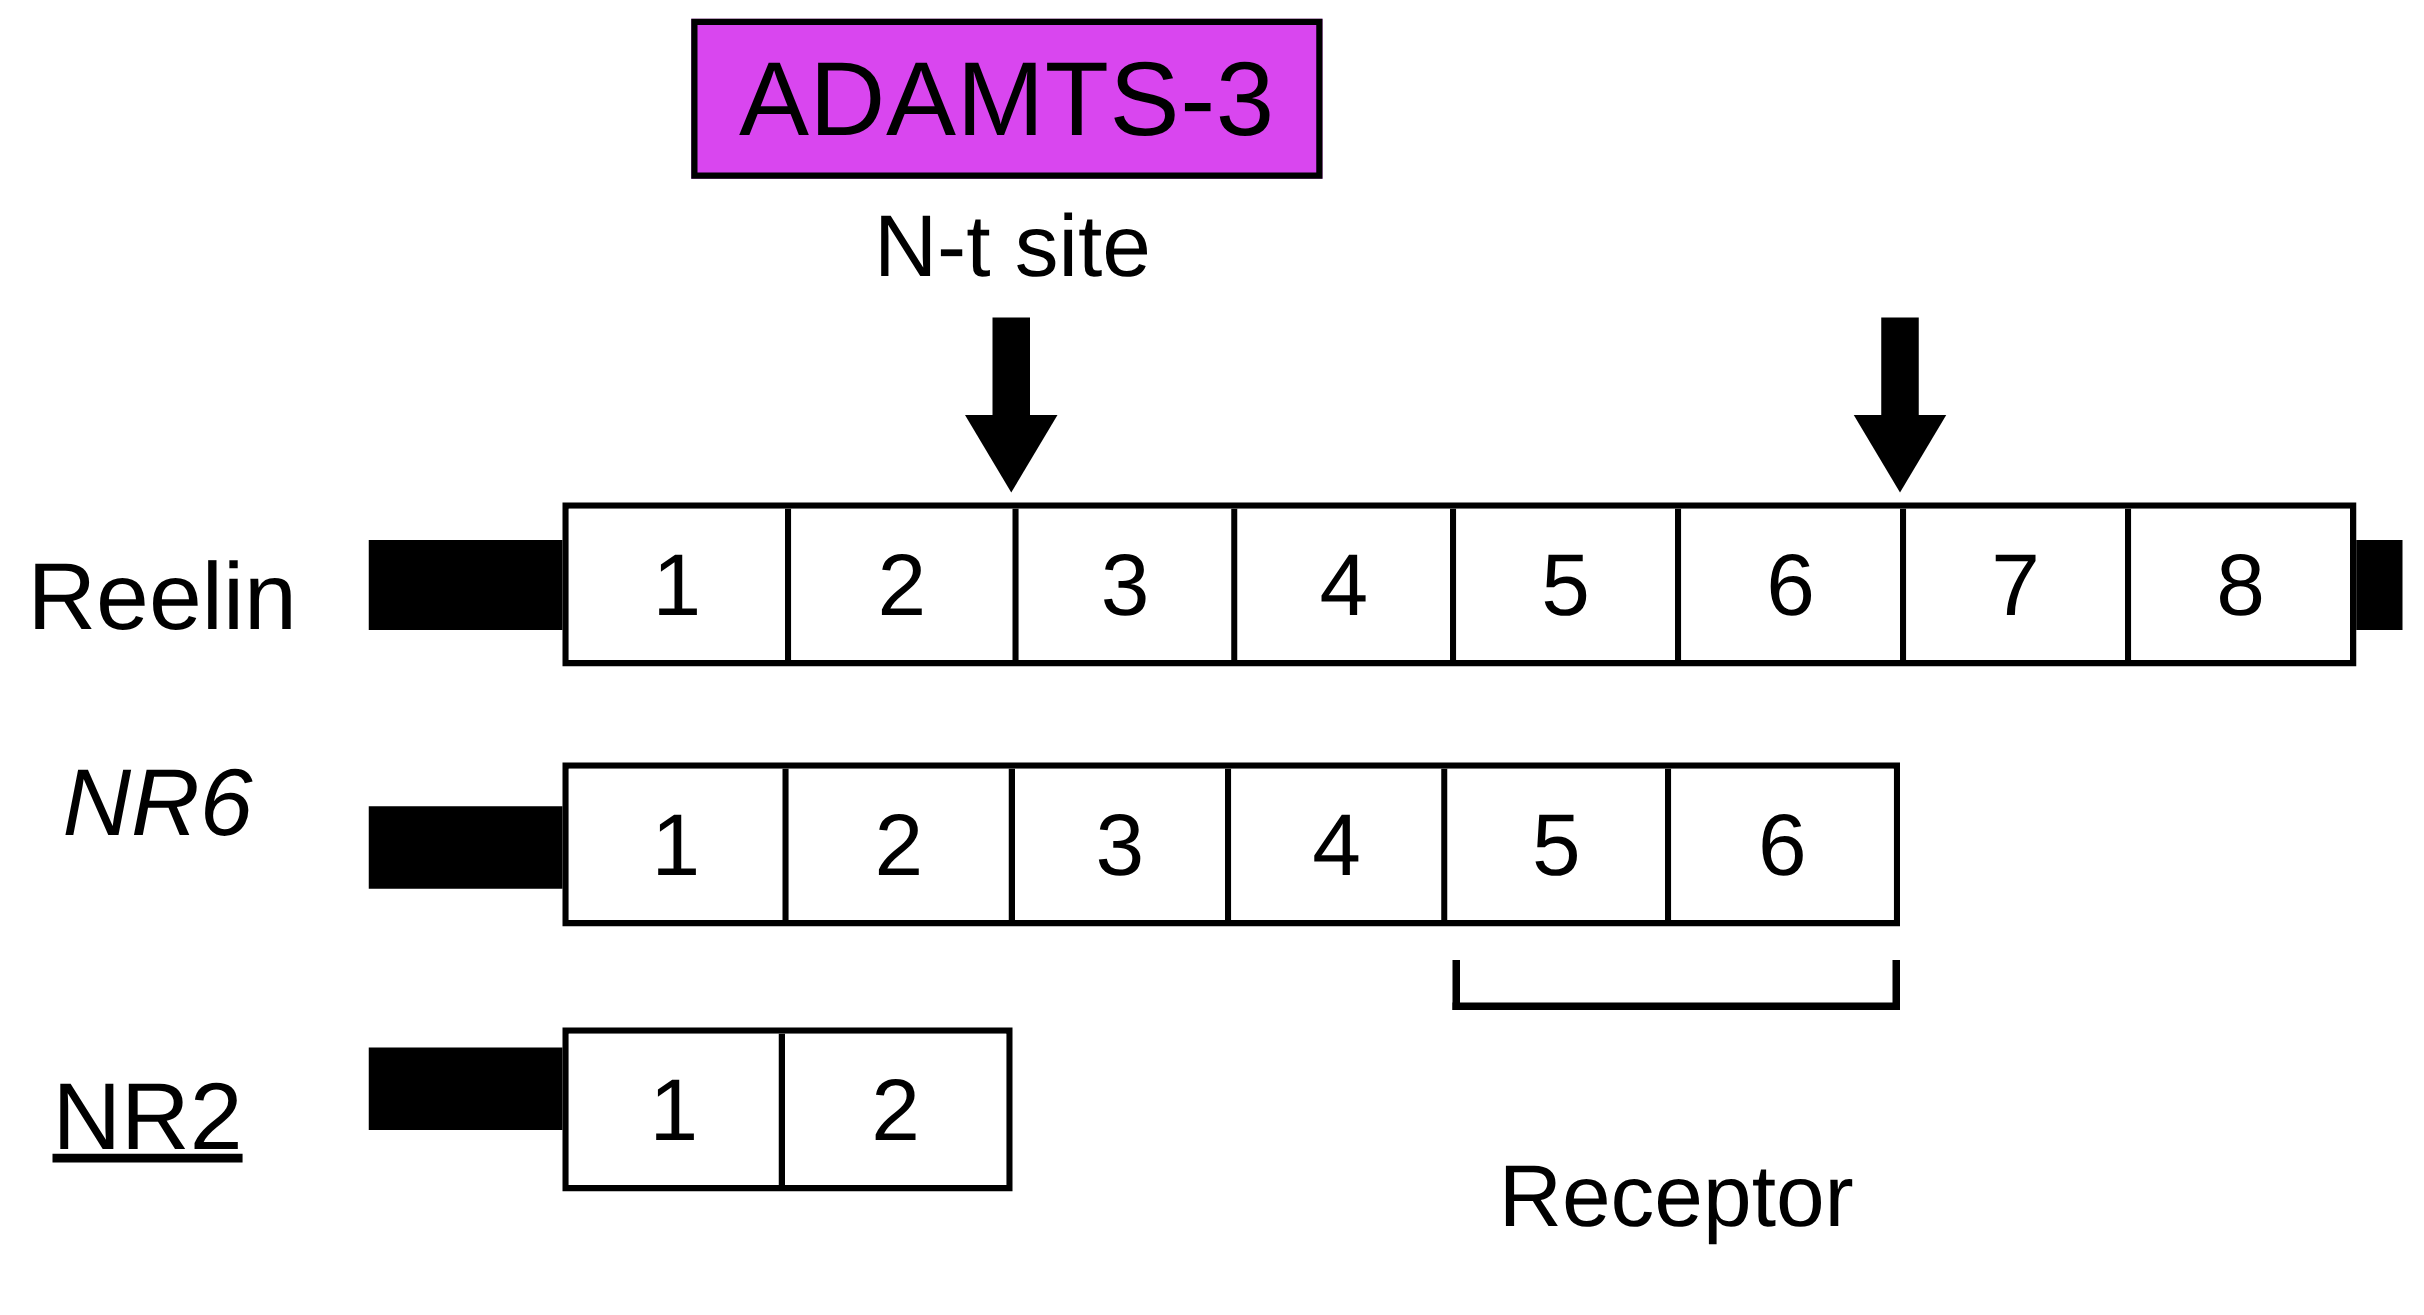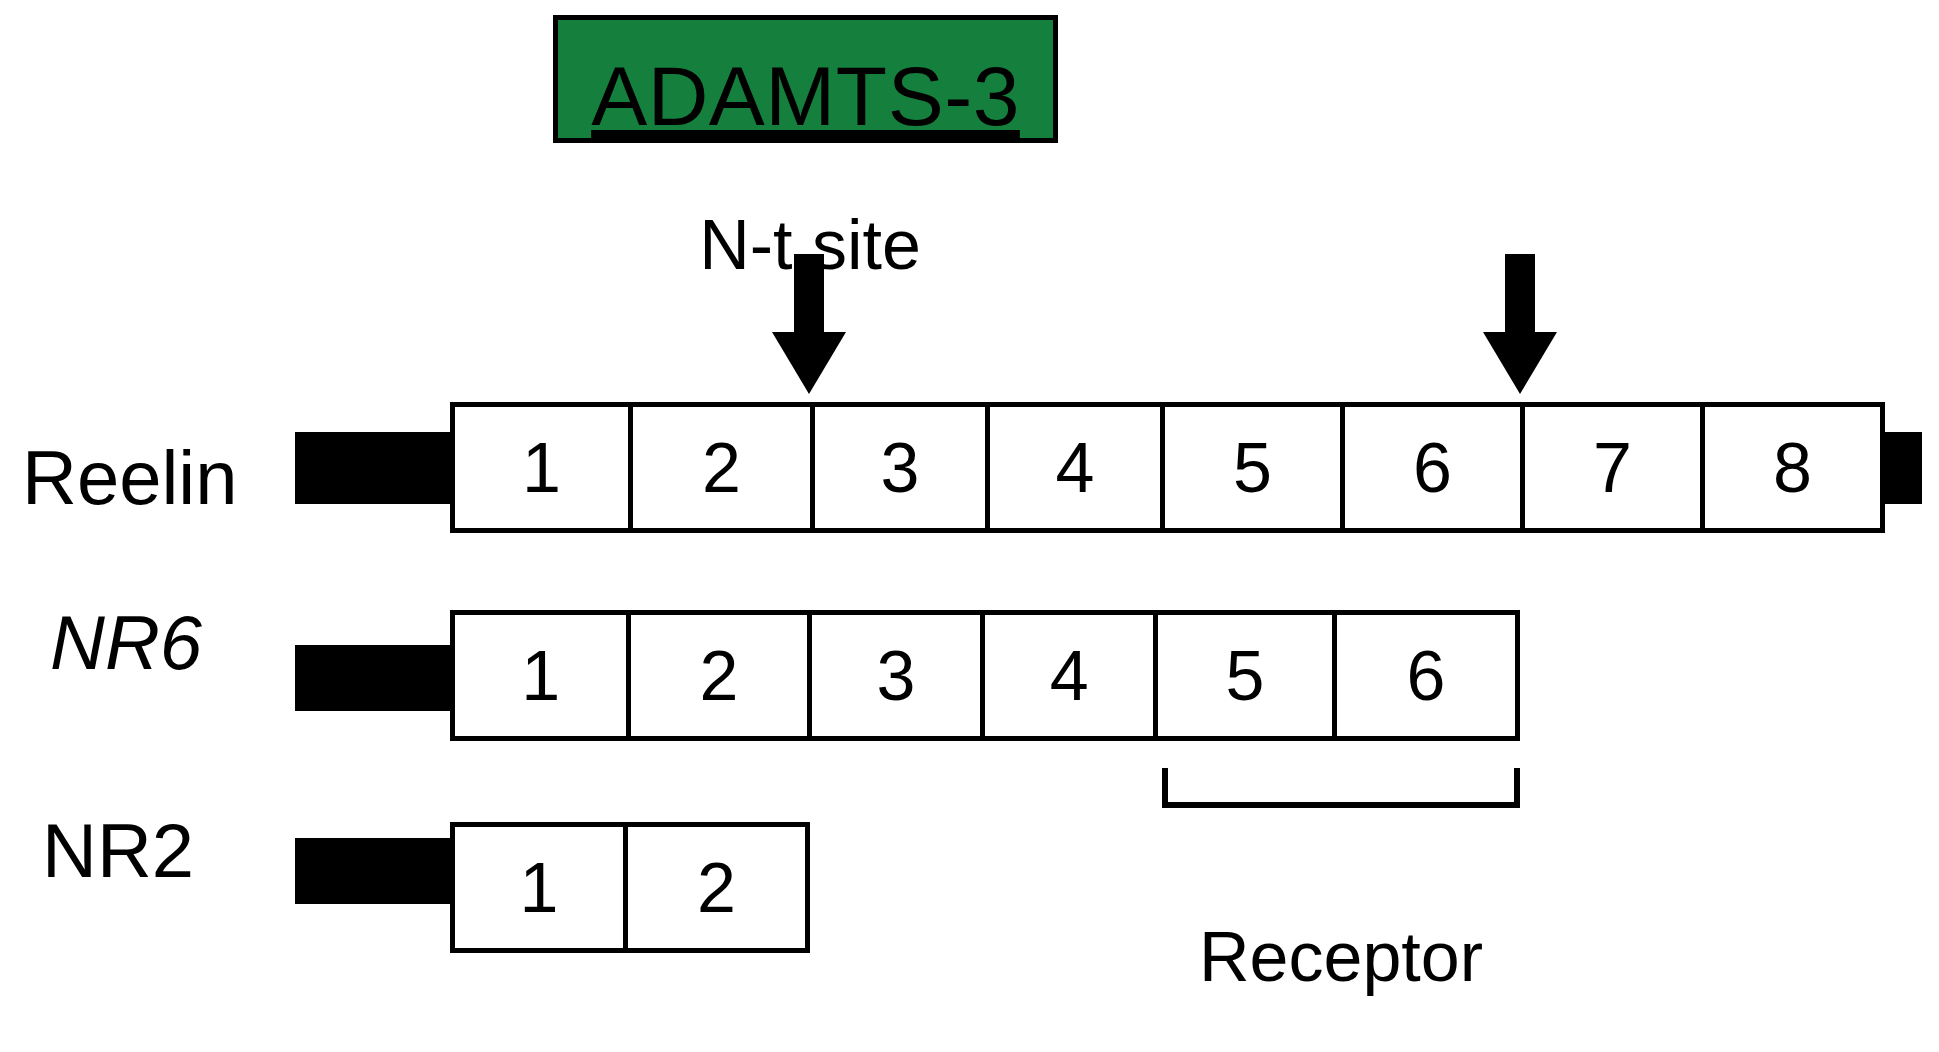--- a/index.html
+++ b/index.html
@@ -17,42 +17,40 @@
     width: 1939px;
     height: 1052px;
     background: #ffffff;
     overflow: hidden;
   }
 
   
   .enzyme-box {
     position: absolute;
     border: 5px solid #000;
-    background: #15803d;
+    background: #d946ef;
     display: flex;
-    align-items: flex-end;
+    align-items: center;
     justify-content: center;
     box-sizing: border-box;
-    text-decoration: underline;
   }
   .enzyme-box .enzyme-label {
     font-size: 84px;
     line-height: 1;
     letter-spacing: 0.5px;
     white-space: nowrap;
   }
 
   
   .site-caption {
     position: absolute;
     font-size: 70px;
     line-height: 1;
     white-space: nowrap;
     text-align: center;
-    margin-top: 48px;
   }
 
   
   .arrow { position: absolute; }
   .arrow .shaft {
     position: absolute;
     left: 50%;
     transform: translateX(-50%);
     top: 0;
     background: #000;
@@ -200,21 +198,21 @@
       <div class="domain-cell" style="width:180px;">
           <span>5</span>
         </div>
       <div class="domain-cell" style="width:180px;">
           <span>6</span>
         </div>
     </div>
   </div>
 
   <div class="protein-row">
-    <div class="protein-name" style="left:42px; top:813px;">NR2</div>
+    <div class="protein-name" style="left:42px; top:856px;text-decoration:underline;">NR2</div>
 
     <div class="nterm-bar" style="left:295px; top:838px; width:160px; height:66px;"></div>
 
     <div class="domain-track" style="left:450px; top:822px; width:360px; height:131px;">
       <div class="domain-cell" style="width:178px;">
           <span>1</span>
         </div>
       <div class="domain-cell" style="width:182px;">
           <span>2</span>
         </div>

